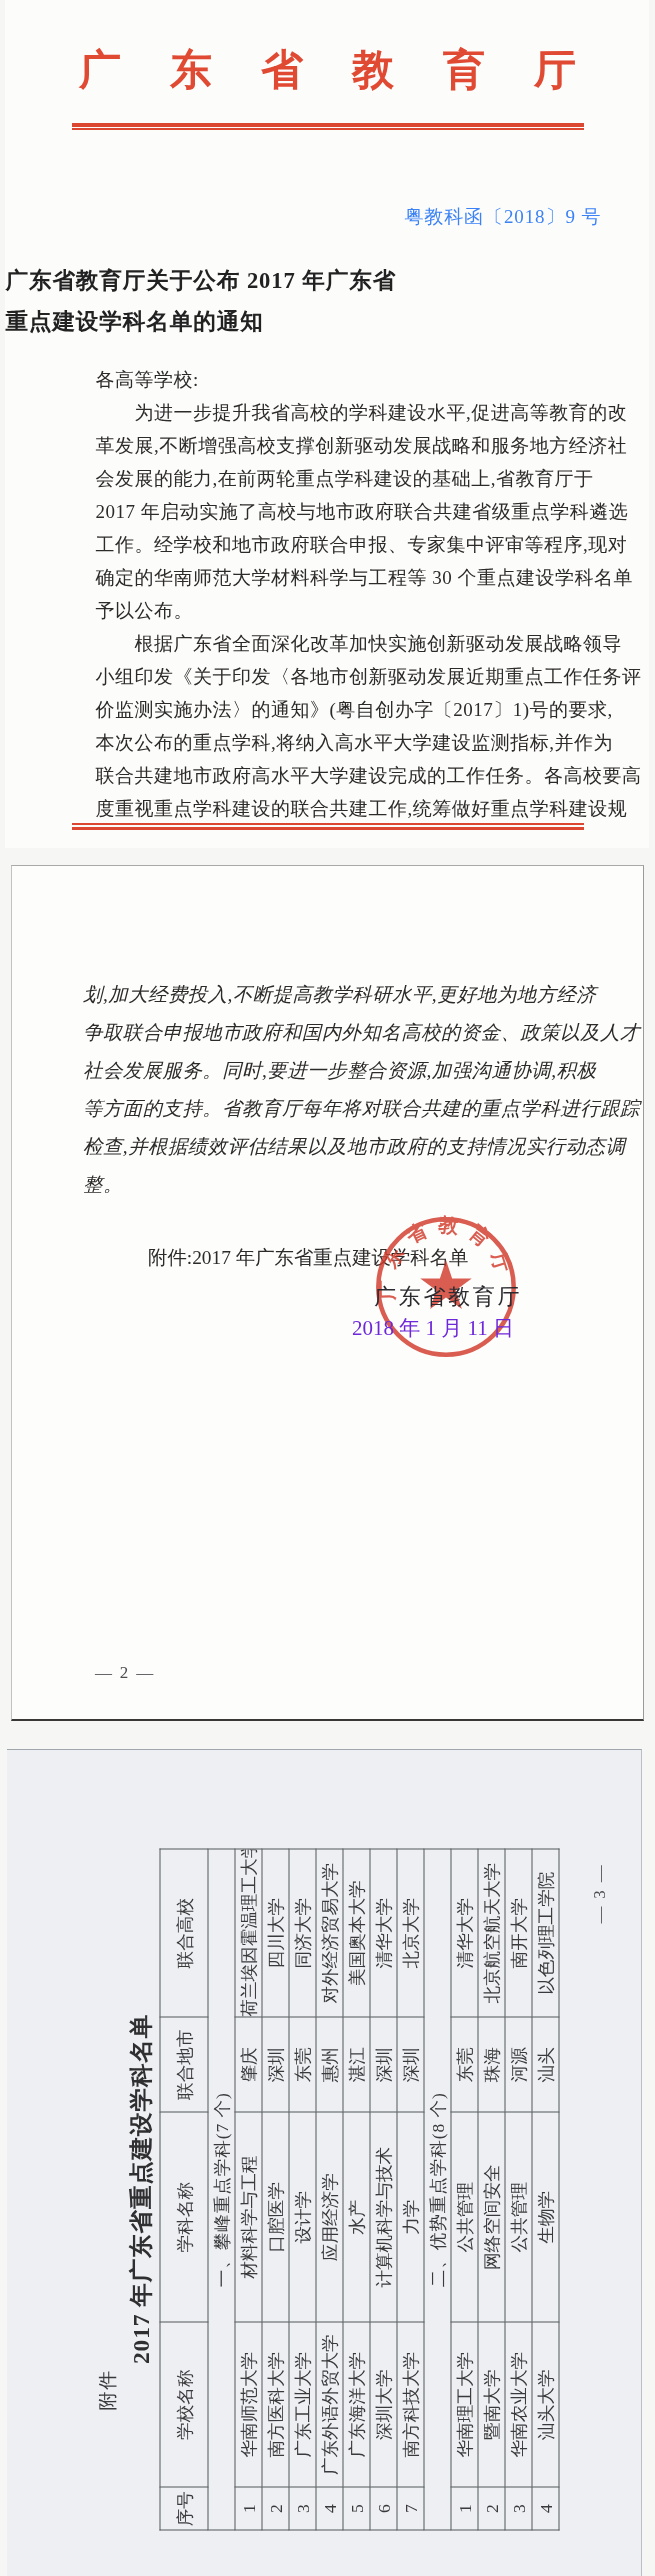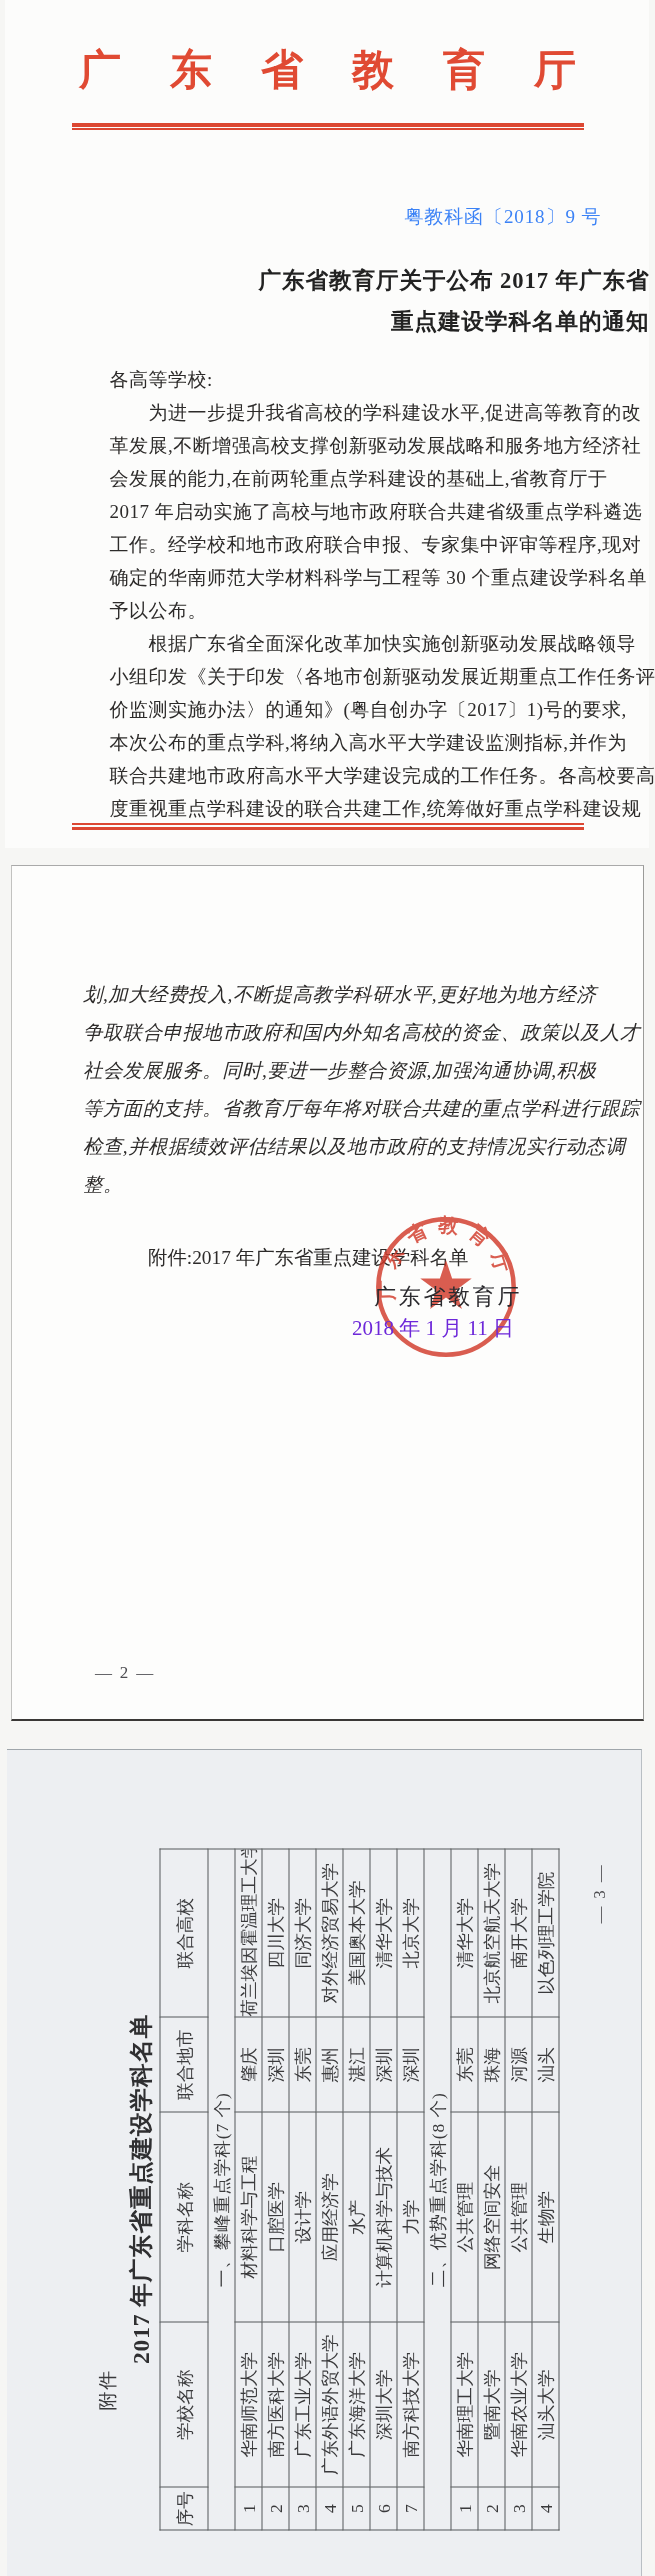--- a/index.html
+++ b/index.html
@@ -17,23 +17,23 @@
     text-align:center;font-size:42px;font-weight:bold;
     color:#e04a33;letter-spacing:49px;padding-left:49px;box-sizing:border-box;
     font-family:"Liberation Serif","DejaVu Serif",serif;
   }
   .redline{position:absolute;left:67px;width:512px;height:6.3px;}
   .redline .thick{height:3.6px;background:#dc4732;}
   .redline .thin{height:1.8px;background:#dc4732;margin-top:1.8px;}
   .redline.bottom .thick{height:1.8px;}
   .redline.bottom .thin{height:3.6px;margin-top:1.8px;}
   .docnum{position:absolute;left:399px;top:204px;font-size:19px;color:#3b82f6;letter-spacing:0.9px;}
-  .doctitle{position:absolute;left:0;width:100%;text-align:right;font-size:22.6px;font-weight:bold;color:#222;letter-spacing:0.9px;}
+  .doctitle{position:absolute;left:0;width:100%;text-align:left;font-size:22.6px;font-weight:bold;color:#222;letter-spacing:0.9px;}
   .t1{top:265px;} .t2{top:306px;}
-  .bodyblock{position:absolute;left:104px;top:363px;width:483px;}
+  .bodyblock{position:absolute;left:90px;top:363px;width:483px;}
   .bodyblock.p2{left:71px;top:110px;width:495px;}
   .bline{height:33px;line-height:33px;font-size:19px;white-space:nowrap;letter-spacing:0.5px;}
   .page2 .bline{height:38px;line-height:38px;font-size:19.4px;font-style:italic;}
   .indent{padding-left:39px;}
   
   .page2{
     position:absolute;left:11px;top:865px;width:633px;height:856px;background:#fdfdfc;
     border-top:1.8px solid #a9a9a9;border-left:0.9px solid #c2c2c0;
     border-right:1.8px solid #9a9a98;border-bottom:2.7px solid #3a3836;box-sizing:border-box;
   }

